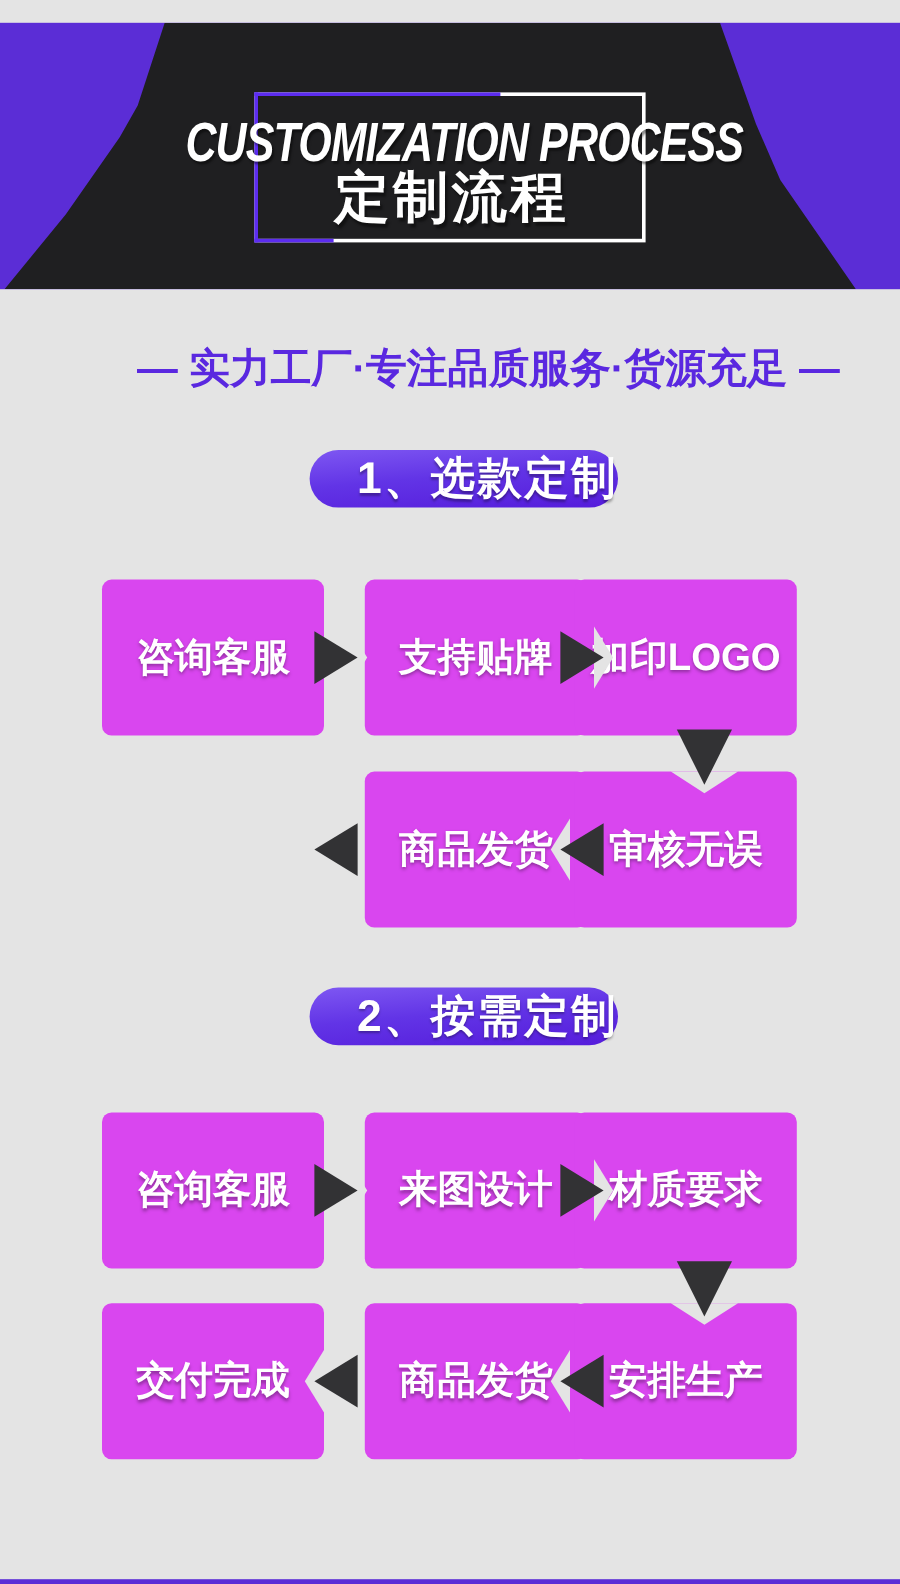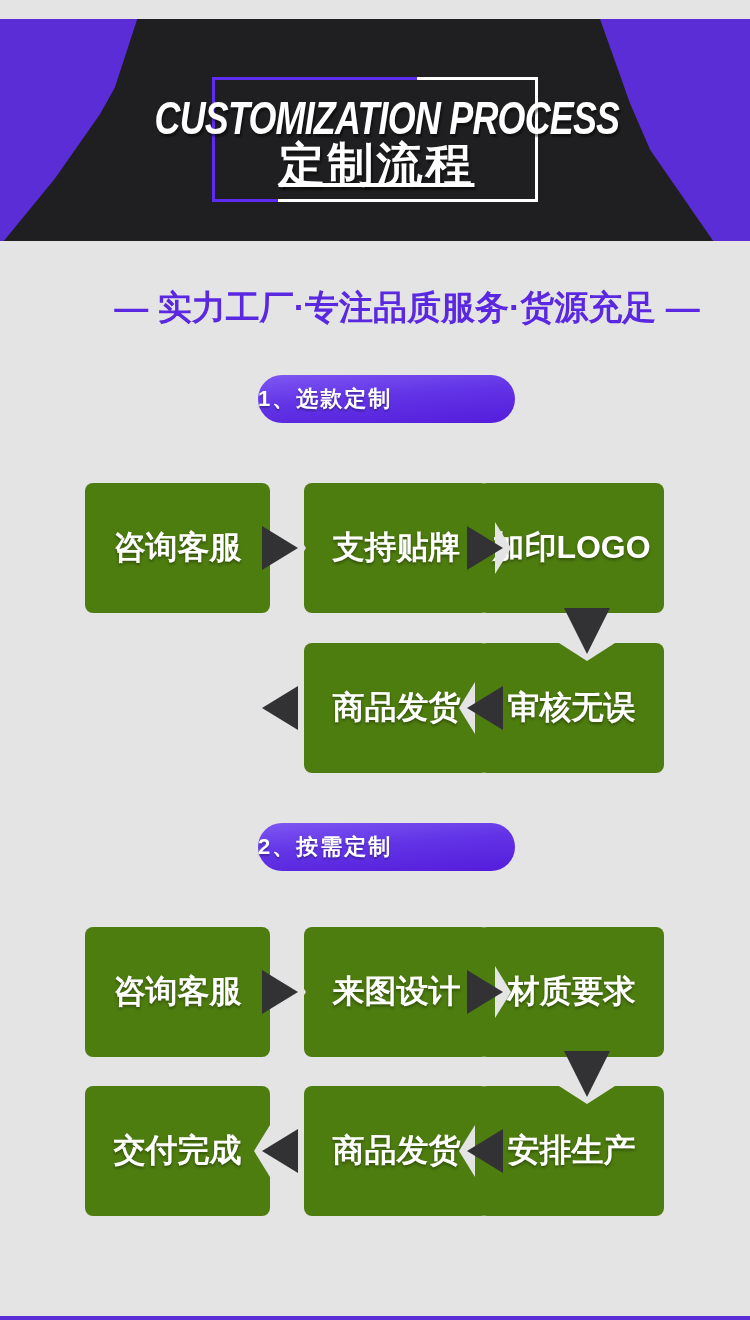--- a/index.html
+++ b/index.html
@@ -15,35 +15,35 @@
   .frame i{position:absolute;display:block;background:#5c2cf0;}
   .frame .ft{left:-3px;top:-3px;width:205px;height:3px;}
   .frame .fl{left:-3px;top:-3px;width:3px;height:125px;}
   .frame .fb{left:-3px;bottom:-3px;width:66px;height:3px;}
   .title-en{position:absolute;left:0;top:76px;width:100%;text-align:center;color:#fff;
     font-size:46px;line-height:46px;font-weight:bold;font-style:italic;letter-spacing:-1px;
     text-shadow:2px 3px 2px rgba(0,0,0,.45);padding-left:12px;}
   .title-en span{display:inline-block;transform:scaleX(.78);transform-origin:center;white-space:nowrap;}
   .title-cn{position:absolute;left:0;top:121px;width:100%;text-align:center;color:#fff;
     font-size:46px;line-height:48px;font-weight:bold;letter-spacing:3px;text-indent:3px;
-    text-shadow:2px 3px 2px rgba(0,0,0,.45);white-space:nowrap;text-decoration:underline;}
+    text-shadow:2px 3px 2px rgba(0,0,0,.45);white-space:nowrap;}
 
   
   .tagline{position:absolute;left:0;top:287px;width:100%;text-align:center;color:#5a28e0;
     font-size:34px;line-height:40px;font-weight:bold;white-space:nowrap;margin-left:32px;}
 
   
   .badge{position:absolute;left:258px;width:257px;height:48px;border-radius:26px;
     background:linear-gradient(175deg,#7e57f2 0%,#6234e6 45%,#551cdb 100%);
-    color:#fff;font-size:22px;font-weight:bold;line-height:48px;text-align:left;
+    color:#fff;font-size:37px;font-weight:bold;line-height:48px;text-align:right;
     letter-spacing:2px;text-shadow:0 2px 2px rgba(0,0,0,.3);white-space:nowrap;}
   .b1{top:375px;} .b2{top:823px;}
 
   
-  .step{position:absolute;width:185px;height:130px;background:#4d7c0f;border-radius:8px;
+  .step{position:absolute;width:185px;height:130px;background:#d946ef;border-radius:8px;
     color:#fff;font-size:32px;font-weight:bold;display:flex;align-items:center;justify-content:center;
     text-shadow:0 2px 3px rgba(0,0,0,.35);white-space:nowrap;}
   .c1{left:85px;} .c2{left:304px;text-align:center;} .c3{left:479px;}
   .s1ra{top:483px;} .s1rb{top:643px;} .s2ra{top:927px;} .s2rb{top:1086px;}
 
   
   .tri{position:absolute;width:0;height:0;}
   .notch-r{border-top:26px solid transparent;border-bottom:26px solid transparent;border-left:16px solid #e4e4e4;}
   .arrow-r{border-top:22px solid transparent;border-bottom:22px solid transparent;border-left:36px solid #323234;}
   .notch-l{border-top:26px solid transparent;border-bottom:26px solid transparent;border-right:16px solid #e4e4e4;}

